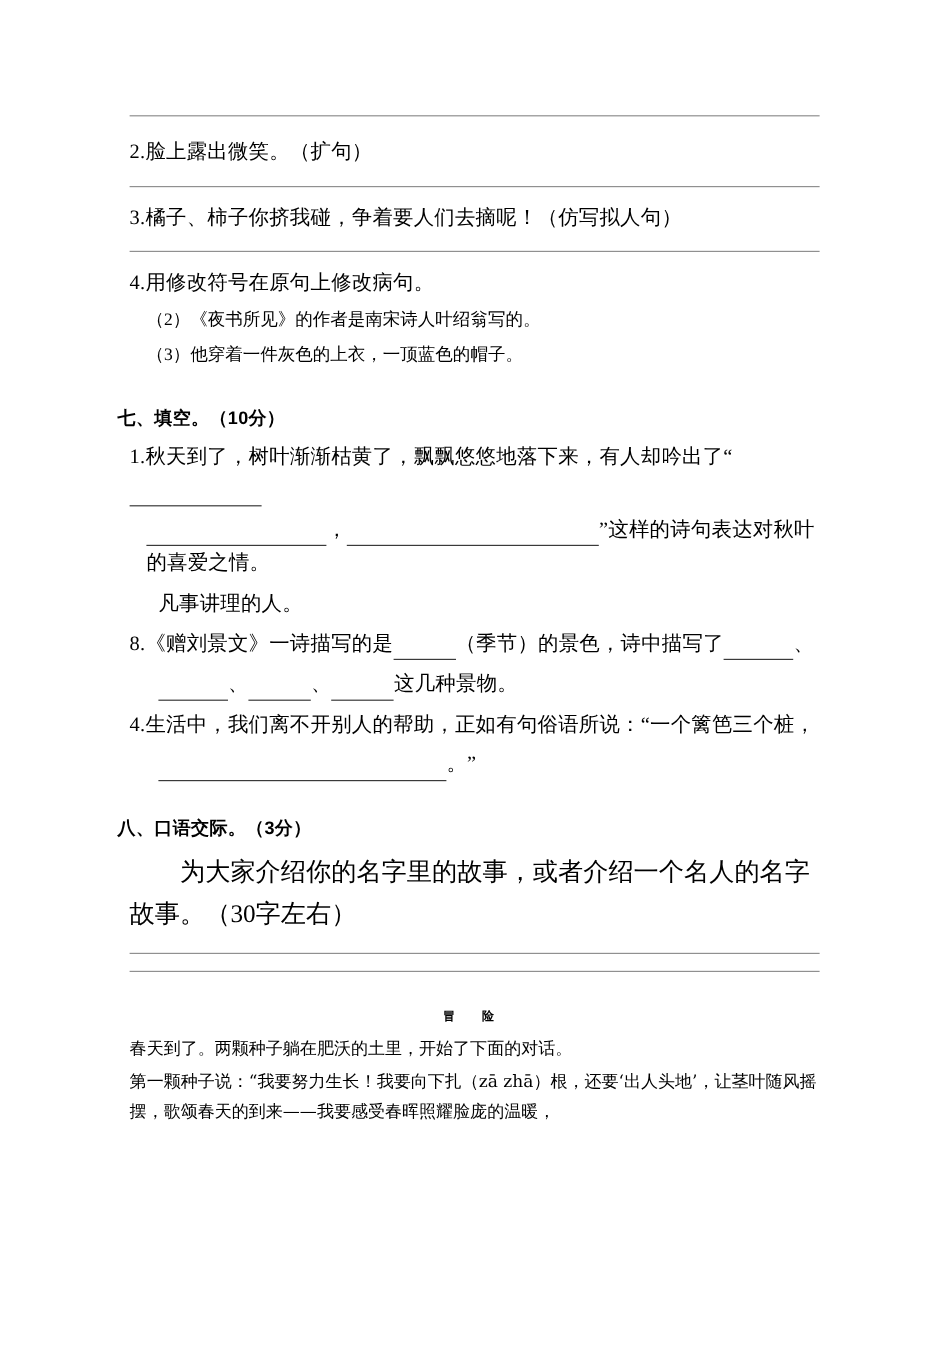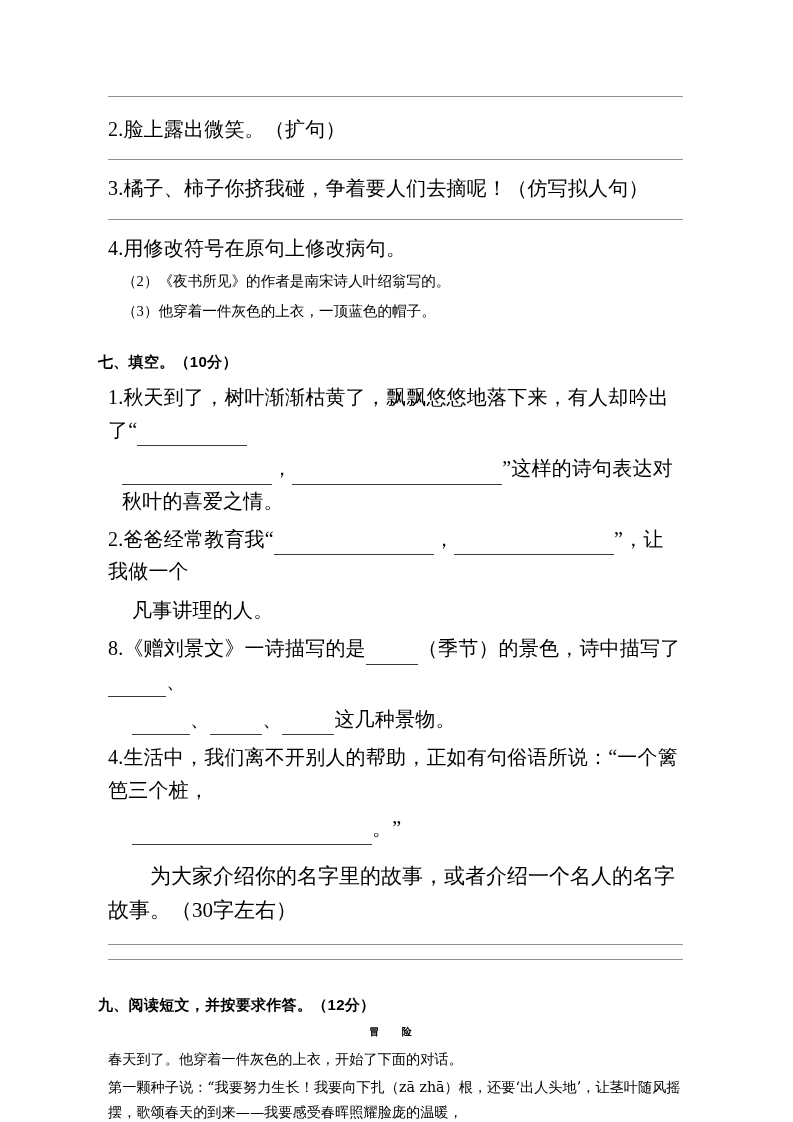--- a/index.html
+++ b/index.html
@@ -21,21 +21,21 @@
     height: 1122px;
     box-sizing: border-box;
     padding: 96px 110px 60px 108px;
   }
   .answer-rule {
     width: 100%;
     border-bottom: 1px solid #909090;
     margin: 14px 0 12px 0;
   }
   .q {
-    font-size: 20px;
+    font-size: 17px;
     line-height: 1.62;
     margin: 0 0 6px 0;
     letter-spacing: 0.2px;
   }
   .sub {
     font-size: 14.6px;
     line-height: 1.62;
     margin: 0 0 6px 0;
     padding-left: 14px;
   }
@@ -109,46 +109,43 @@
 
   <h2 class="section-head">七、填空。（10分）</h2>
 
   <p class="q">
     <span>1.秋天到了，树叶渐渐枯黄了，飘飘悠悠地落下来，有人却吟出了“</span><span class="fill-line w110"></span>
   </p>
   <p class="q" style="padding-left:14px">
     <span class="fill-line w150"></span><span>，</span><span class="fill-line w210"></span><span>”这样的诗句表达对秋叶的喜爱之情。</span>
   </p>
 
-  <p class="q">
-    <span>2.爸爸经常教育我“</span><span class="fill-line w160"></span><span>，</span><span class="fill-line w160"></span><span>”，让我做一个</span>
-  </p>
   <p class="q" style="padding-left:24px">凡事讲理的人。</p>
 
   <p class="q">
     <span>8.《赠刘景文》一诗描写的是</span><span class="fill-line w52"></span><span>（季节）的景色，诗中描写了</span><span class="fill-line w58"></span><span>、</span>
   </p>
   <p class="q" style="padding-left:24px">
     <span class="fill-line w58"></span><span>、</span><span class="fill-line w52"></span><span>、</span><span class="fill-line w52"></span><span>这几种景物。</span>
   </p>
 
   <p class="q">4.生活中，我们离不开别人的帮助，正如有句俗语所说：“一个篱笆三个桩，</p>
   <p class="q" style="padding-left:24px">
     <span class="fill-line w240"></span><span>。”</span>
   </p>
 
   <div class="spacer-sm"></div>
 
+  <h2 class="section-head">八、口语交际。（3分）</h2>
   <p class="kouyu-body">为大家介绍你的名字里的故事，或者介绍一个名人的名字故事。（30字左右）</p>
 
   <div class="two-rules">
     <div class="answer-rule"></div>
     <div class="answer-rule"></div>
   </div>
 
   <div class="spacer-sm"></div>
 
-  <h2 class="section-head">九、阅读短文，并按要求作答。（12分）</h2>
   <div class="reading-title">冒 险</div>
-  <p class="reading-p ind">春天到了。他穿着一件灰色的上衣，开始了下面的对话。</p>
+  <p class="reading-p ind">春天到了。两颗种子躺在肥沃的土里，开始了下面的对话。</p>
   <p class="reading-p ind">第一颗种子说：“我要努力生长！我要向下扎（zā   zhā）根，还要‘出人头地’，让茎叶随风摇摆，歌颂春天的到来——我要感受春晖照耀脸庞的温暖，</p>
 
 </div>
 
 </body></html>

